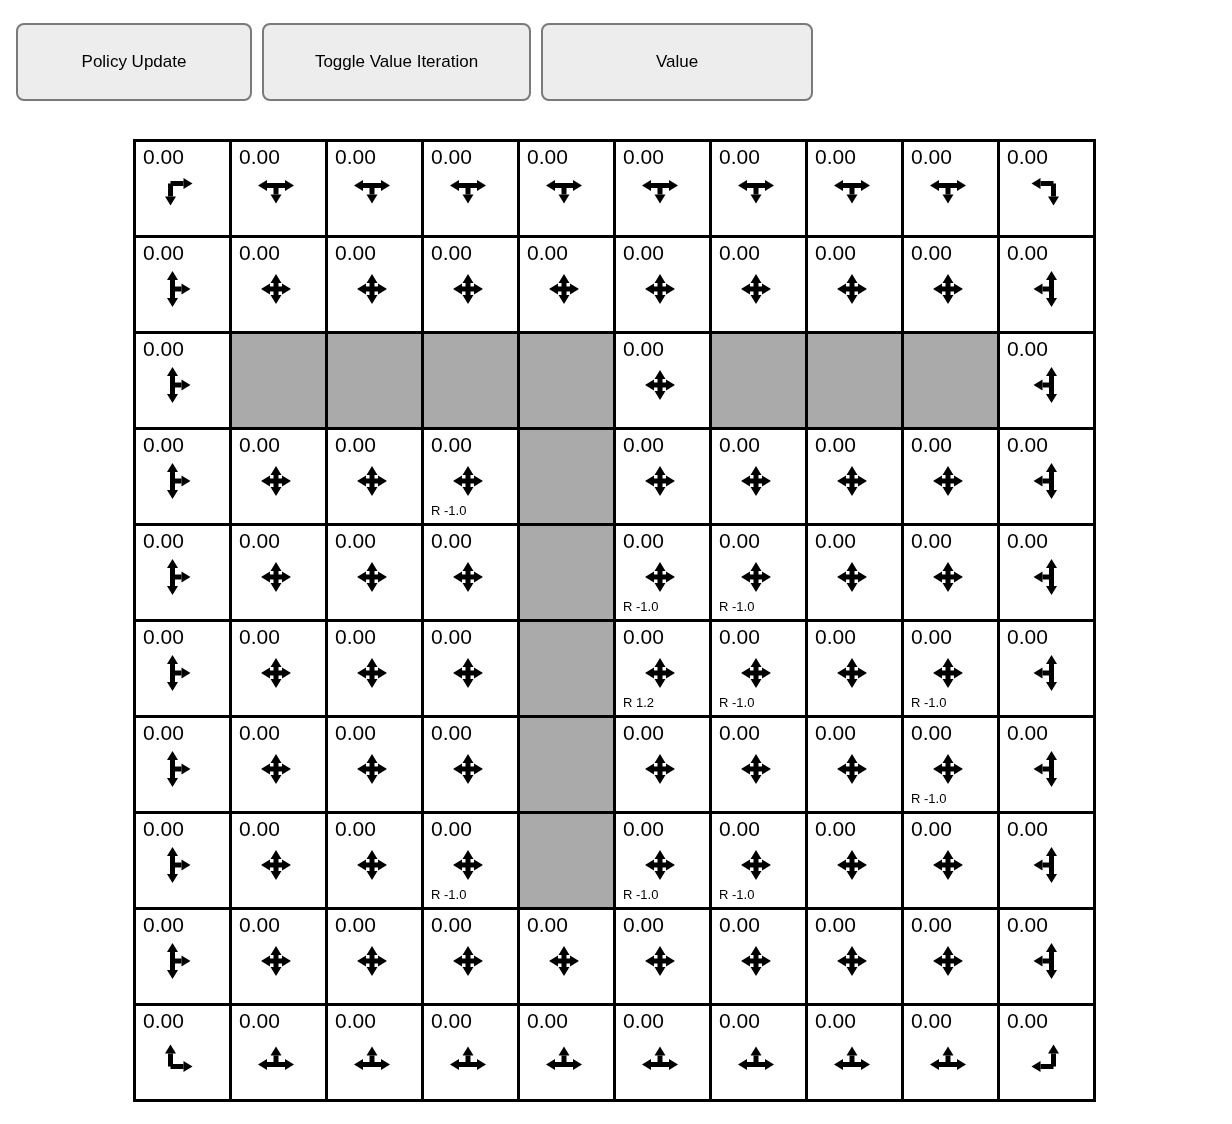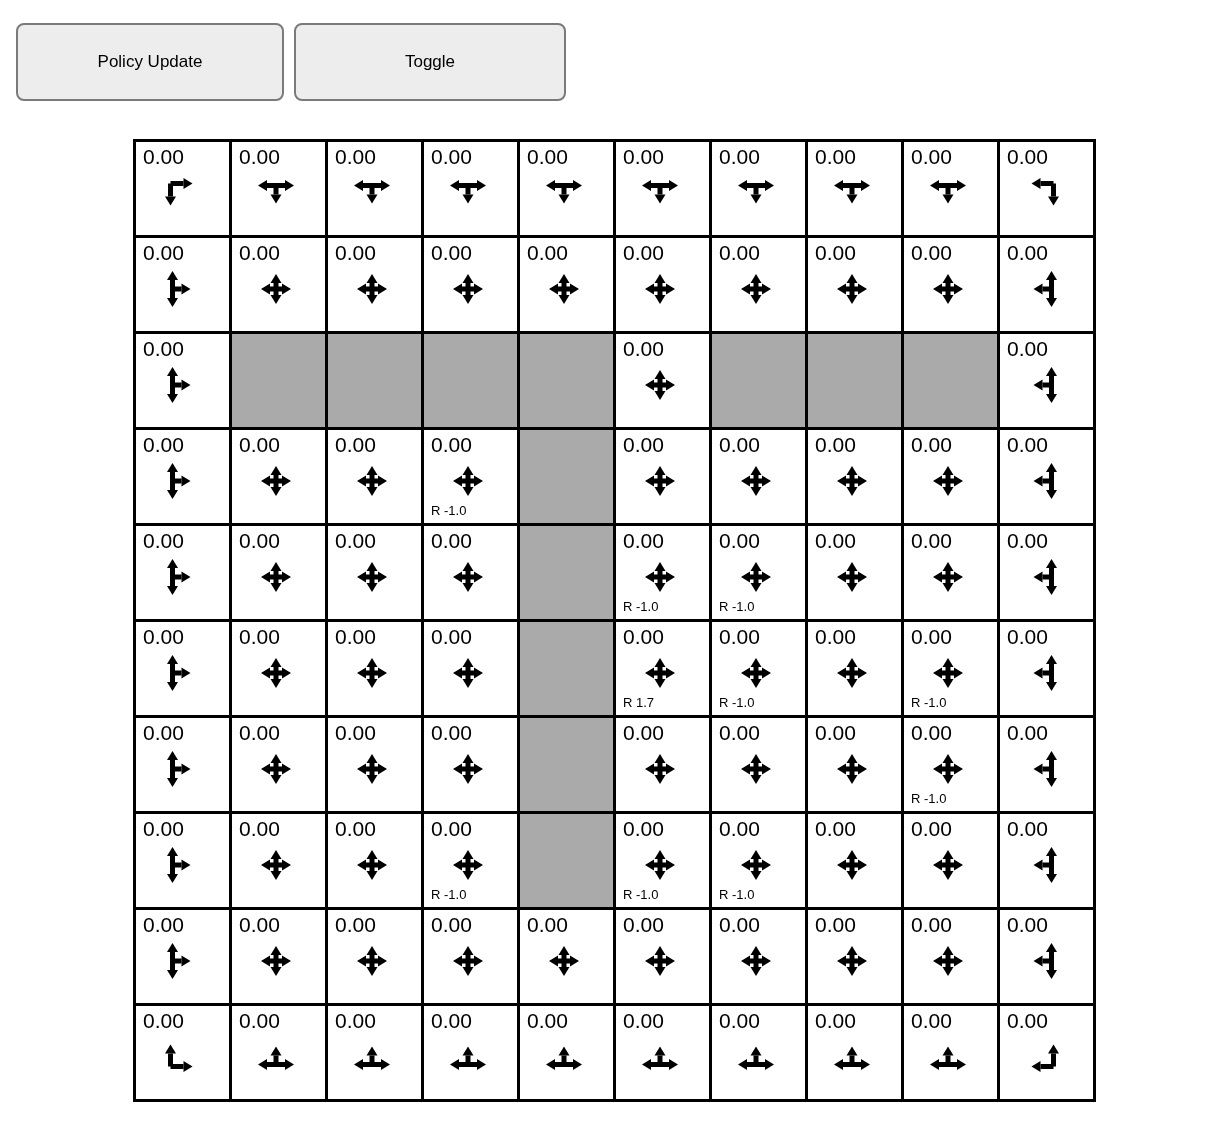--- a/index.html
+++ b/index.html
@@ -10,21 +10,21 @@
   }
   .toolbar{
     position:absolute;left:16px;top:23px;
     display:flex;gap:10px;
   }
   .tbtn{
     height:78px;background:#ededed;border:2px solid #7a7a7a;border-radius:8px;
     font-family:"Liberation Sans", sans-serif;font-size:17px;color:#000;
     display:flex;align-items:center;justify-content:center;cursor:pointer;
   }
-  .b1{width:352px}.b2{width:268px}.b3{width:269px}.b4{width:272px}
+  .b1{width:352px}.b2{width:236px}.b3{width:269px}.b4{width:272px}
   .grid{
     position:absolute;left:133px;top:139px;
     display:grid;
     grid-template-columns:repeat(10,93px);
     grid-template-rows:repeat(10,93px);
     gap:3px;background:#000;border:3px solid #000;
   }
   .cell{background:#fff;position:relative;}
   .cell .val{
     position:absolute;left:7px;top:3px;font-size:21px;line-height:1.1;
@@ -36,21 +36,22 @@
   .cell .arrows svg{display:block}
   .cell .reward{
     position:absolute;left:7px;bottom:5px;font-size:13px;white-space:nowrap;
   }
 </style>
 </head>
 <body>
 
 <div class="toolbar">
   <button class="tbtn b2">Policy Update</button>
-  <button class="tbtn b4">Toggle</button>
+  <button class="tbtn b3">Toggle Value Iteration</button>
+  <button class="tbtn b4">Value</button>
 </div>
 
 <div class="grid">
     <div class="cell" style="background: rgb(255, 255, 255);">
       <div class="val">0.00</div>
       <div class="arrows">
         <svg width="60" height="60" viewBox="-30 -30 60 60" fill="#000000">
           <g transform="translate(-9.5,-9.5)">
             <g transform="rotate(90)">
               <rect x="-2.5" y="-13" width="5" height="13"></rect>
@@ -1118,21 +1119,21 @@
               <rect x="-2.5" y="-6" width="5" height="6"></rect>
               <polygon points="-5.5,-6 5.5,-6 0,-15"></polygon>
             </g>
             <g transform="rotate(90)">
               <rect x="-2.5" y="-6" width="5" height="6"></rect>
               <polygon points="-5.5,-6 5.5,-6 0,-15"></polygon>
             </g>
           </g>
         </svg>
       </div>
-      <div class="reward">R 1.7</div>
+      <div class="reward">R 1.2</div>
     </div>
     <div class="cell" style="background: rgb(255, 255, 255);">
       <div class="val">0.00</div>
       <div class="arrows">
         <svg width="60" height="60" viewBox="-30 -30 60 60" fill="#000000">
           <g transform="translate(0,0)">
             <g transform="rotate(0)">
               <rect x="-2.5" y="-6" width="5" height="6"></rect>
               <polygon points="-5.5,-6 5.5,-6 0,-15"></polygon>
             </g>

